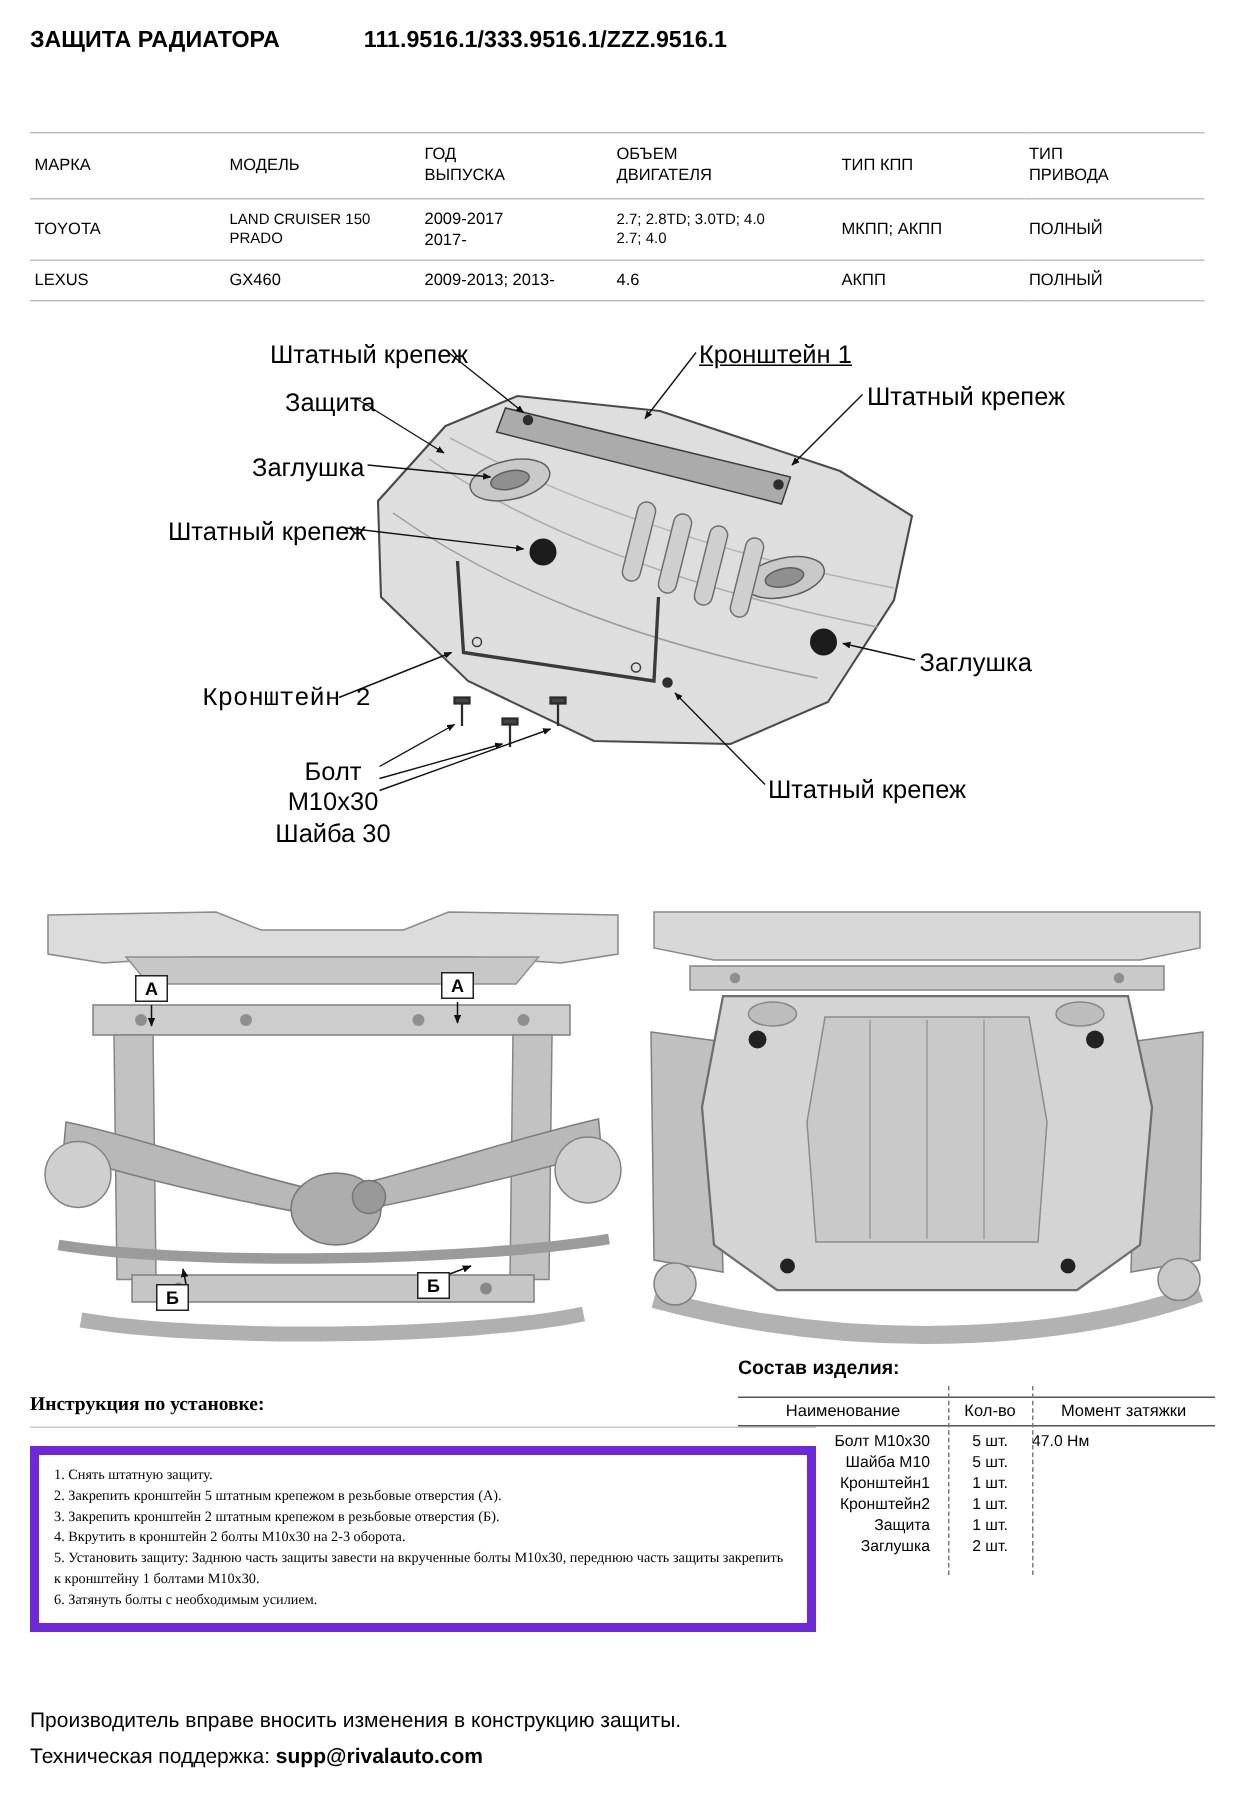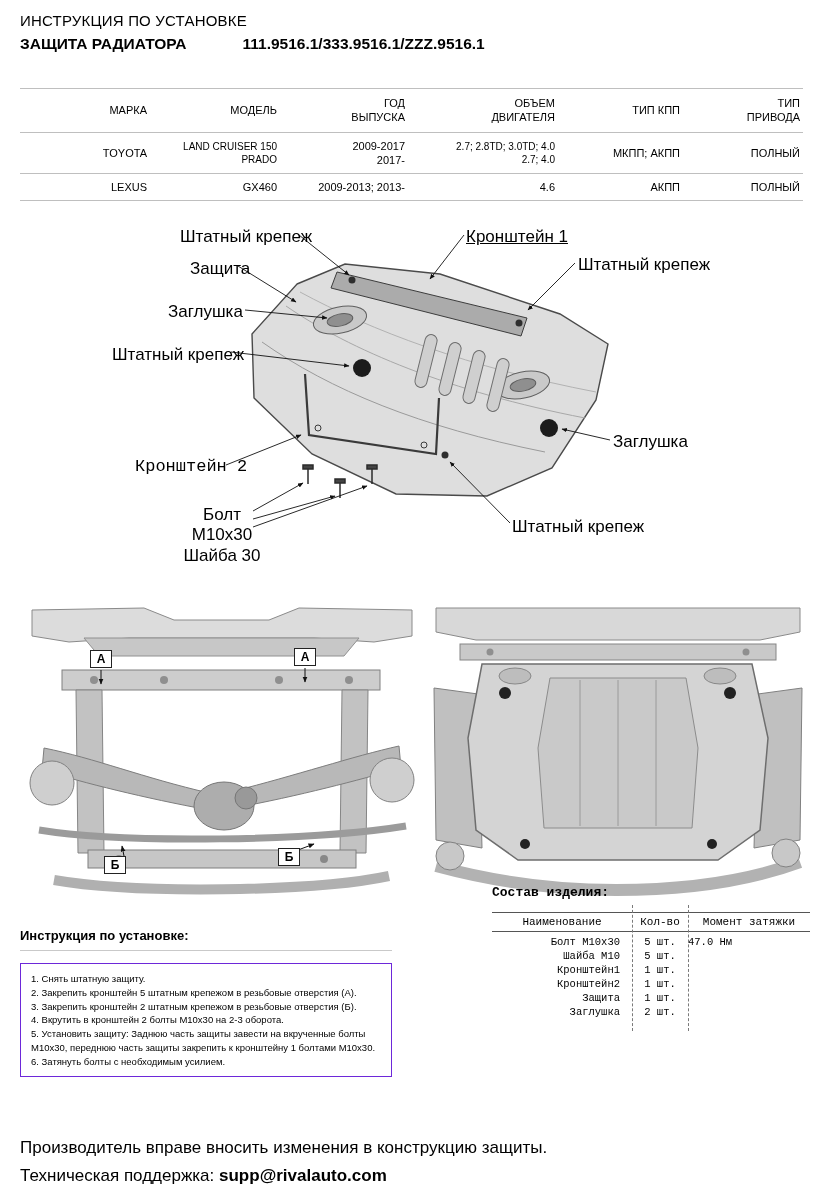--- a/index.html
+++ b/index.html
@@ -6,71 +6,70 @@
   html, body { background: #ffffff; }
   body { font-family: "Liberation Sans", sans-serif; color: #000; }
   .page { position: relative; width: 823px; height: 1200px; background: #fff; overflow: hidden; }
 
   
   .doc-header { position: absolute; top: 12px; left: 20px; }
   .doc-title { font-size: 15px; letter-spacing: 0.2px; }
   .title-row { display: flex; gap: 56px; margin-top: 6px; font-weight: bold; font-size: 15.5px; }
 
   
-  .vehicle-table { position: absolute; top: 88px; left: 20px; width: 783px; border-collapse: collapse; font-size: 11px; text-align: right; border-top: 1px solid #bfbfbf; }
+  .vehicle-table { position: absolute; top: 88px; left: 20px; width: 783px; border-collapse: collapse; font-size: 11px; text-align: left; border-top: 1px solid #bfbfbf; }
   .vehicle-table tr { border-bottom: 1px solid #bfbfbf; }
   .vehicle-table th { font-weight: normal; padding: 7px 3px; line-height: 1.3; white-space: pre-line; }
   .vehicle-table td { padding: 6px 3px; line-height: 1.3; white-space: pre-line; }
   .small-cell { font-size: 10px; }
 
   
   .diagram { position: absolute; top: 222px; left: 0; width: 823px; height: 370px; }
   .diagram svg { position: absolute; left: 0; top: 0; }
   .callout { position: absolute; font-size: 17px; white-space: pre-line; line-height: 1.2; }
   .callout.center { text-align: center; }
 
   
   .photo { position: absolute; top: 598px; height: 312px; }
   #photo-left { left: 24px; width: 396px; }
   #photo-right { left: 430px; width: 378px; }
   .photo svg { width: 100%; height: 100%; display: block; }
   .marker { position: absolute; width: 22px; height: 18px; background: #fff; border: 1px solid #222;
             font-weight: bold; font-size: 12px; display: flex; align-items: center; justify-content: center; }
 
   
-  .instructions { position: absolute; left: 20px; top: 928px; width: 372px; }
+  .instructions { position: absolute; left: 20px; top: 928px; width: 524px; font-family: Liberation Serif, serif; }
   .instructions h3 { font-size: 13px; padding-bottom: 7px; border-bottom: 1px solid #c9c9c9; }
-  .steps-box { margin-top: 12px; border: 1px solid #6d28d9; padding: 8px 10px; font-size: 9.5px; line-height: 1.45; }
-
-  
-  .parts { position: absolute; left: 492px; top: 885px; width: 318px; font-family: Liberation Mono, monospace; }
+  .steps-box { margin-top: 12px; border: 6px solid #6d28d9; padding: 8px 10px; font-size: 9.5px; line-height: 1.45; }
+
+  
+  .parts { position: absolute; left: 492px; top: 904px; width: 318px; }
   .parts h3 { font-size: 13px; }
   .parts-table { margin-top: 12px; font-size: 10.5px; }
   .p-row { display: grid; grid-template-columns: 140px 56px 122px; }
   .p-head { border-top: 1px solid #555; border-bottom: 1px solid #555; font-size: 11px; padding: 3px 0; margin-bottom: 3px; }
   .p-head > div { text-align: center; }
   .p-body .p-row { height: 14px; line-height: 14px; }
   .p-name { text-align: right; padding-right: 12px; }
   .p-qty { text-align: center; }
   .p-torque { text-align: left; }
   .dash { position: absolute; width: 0; border-left: 1px dashed #7a7a7a; }
   #dash1 { left: 140px; top: 20px; height: 126px; }
   #dash2 { left: 196px; top: 20px; height: 126px; }
 
   
-  .doc-footer { position: absolute; left: 20px; top: 1138px; font-size: 17px; }
+  .doc-footer { position: absolute; left: 20px; top: 1138px; font-size: 14px; }
   .doc-footer .support { margin-top: 8px; }
 </style>
 </head>
 <body>
 
 <div class="page">
 
   <div class="doc-header">
-    <div class="doc-title">ИНСТРУКЦИЯ ПО УСТАНОВКЕ</div>
     <div class="title-row">
       <span>ЗАЩИТА РАДИАТОРА</span>
       <span>111.9516.1/333.9516.1/ZZZ.9516.1</span>
     </div>
   </div>
 
   <table class="vehicle-table">
     <colgroup>
       <col style="width:130px">
         <col style="width:130px">

